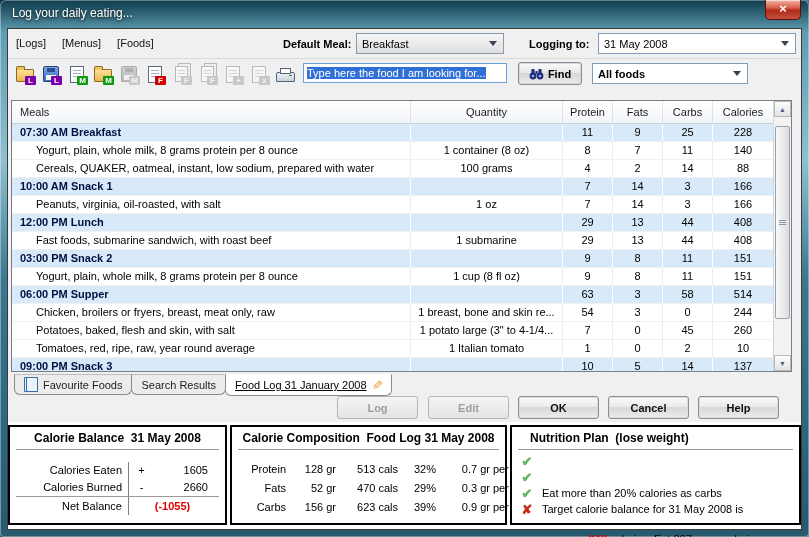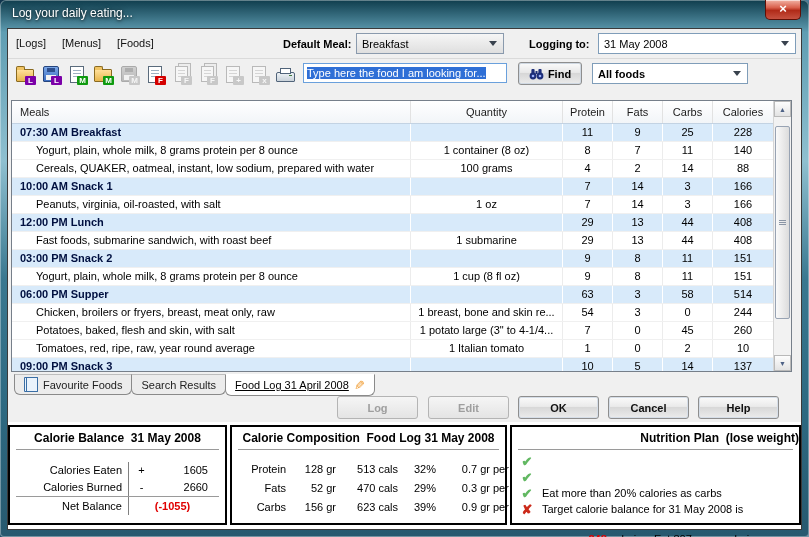--- a/index.html
+++ b/index.html
@@ -107,21 +107,21 @@
   .btn:nth-of-type(4){left:600px;}
   .btn:nth-of-type(5){left:690px;}
 
   
   .bottom{position:absolute;left:0;right:0;top:393px;bottom:0;background:#fff;}
   .panel{position:absolute;top:3px;height:100px;background:#fff;border:2px solid #000;box-sizing:border-box;font-size:11px;color:#000;}
   .p1{left:0px;width:219px;}
   .p2{left:222px;width:277px;}
   .p3{left:502px;right:0px;}
   .ptitle{font-size:12px;font-weight:bold;text-align:center;padding-top:4px;white-space:pre;}
-  .p3 .ptitle{text-align:right;padding-left:28px;}
+  .p3 .ptitle{text-align:left;padding-left:18px;}
   .phr{border:none;border-top:1px solid #9a9a9a;margin:4px 6px 0 6px;}
   .cbgrid{display:grid;grid-template-columns:112px 26px 62px;margin:12px 6px 0 6px;line-height:17px;}
   .cb-label{text-align:right;padding-right:6px;}
   .cb-sign{text-align:center;border-left:1px solid #808080;}
   .cb-val{text-align:right;padding-right:8px;}
   .cb-net{display:grid;grid-template-columns:112px 88px;margin:0 6px;border-top:1px solid #9a9a9a;line-height:18px;}
   .cb-netval{border-left:1px solid #808080;text-align:center;color:#e00000;font-weight:bold;}
   .ccgrid{display:grid;grid-template-columns:46px 50px 62px 38px 90px;margin:10px 8px 0 8px;line-height:19px;}
   .ccgrid div{text-align:right;white-space:nowrap;}
   .np-list{margin-top:3px;}
@@ -387,21 +387,21 @@
         </div>
 
         <div class="tab tab-idle">
 
           <span class="tablabel">Search Results</span>
 
         </div>
 
         <div class="tab tab-active">
 
-          <span class="tablabel">Food Log 31 April 2008</span>
+          <span class="tablabel">Food Log 31 January 2008</span>
           <span class="tabic tic2 tic-pencil">✎</span>
         </div>
       </div>
 
     <div class="btnrow">
 
         <button class="btn btn-disabled">Log</button>
 
         <button class="btn btn-disabled">Edit</button>
 

